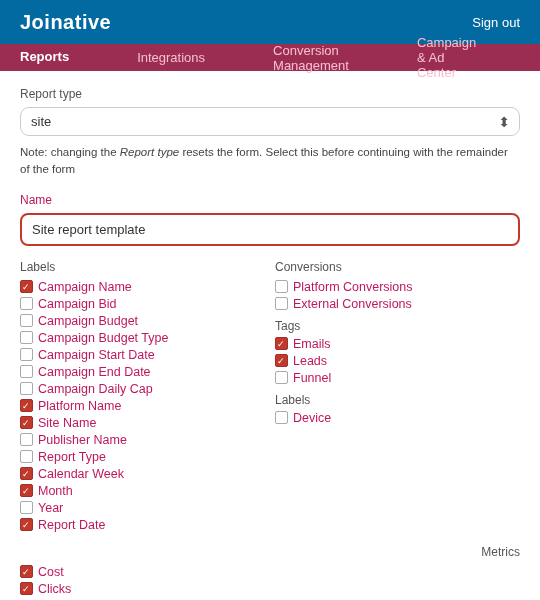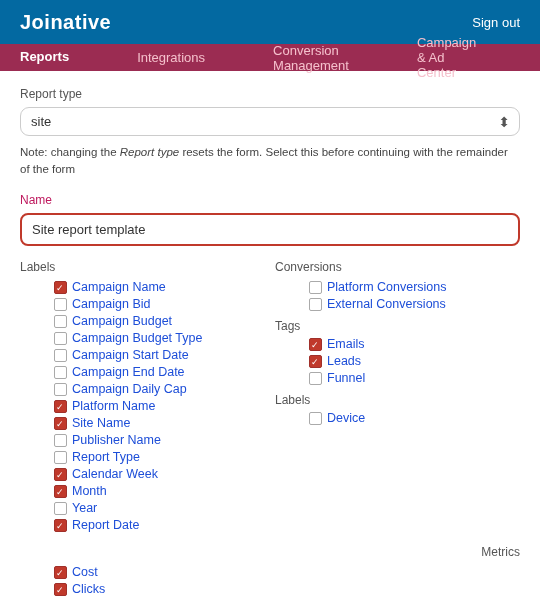--- a/index.html
+++ b/index.html
@@ -135,25 +135,24 @@
     }
 
     .fields-heading {
       font-size: 12px;
       color: #555;
       margin-bottom: 6px;
     }
 
     .checkbox-item {
       display: flex;
-      align-items: flex-end;
+      align-items: center;
       margin-bottom: 3px;
       font-size: 12.5px;
-      color: #1d4ed8;
-      margin-left: 34px;
+      color: #be185d;
     }
 
     .sub-heading {
       font-size: 12px;
       color: #555;
       margin-top: 8px;
       margin-bottom: 4px;
     }
 
     .metrics-section {

